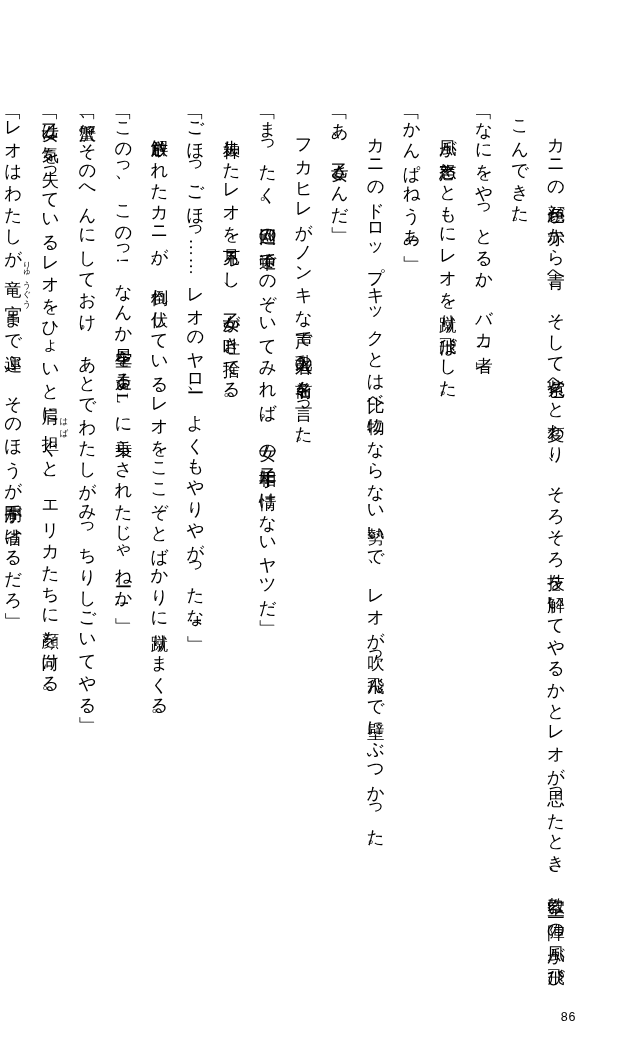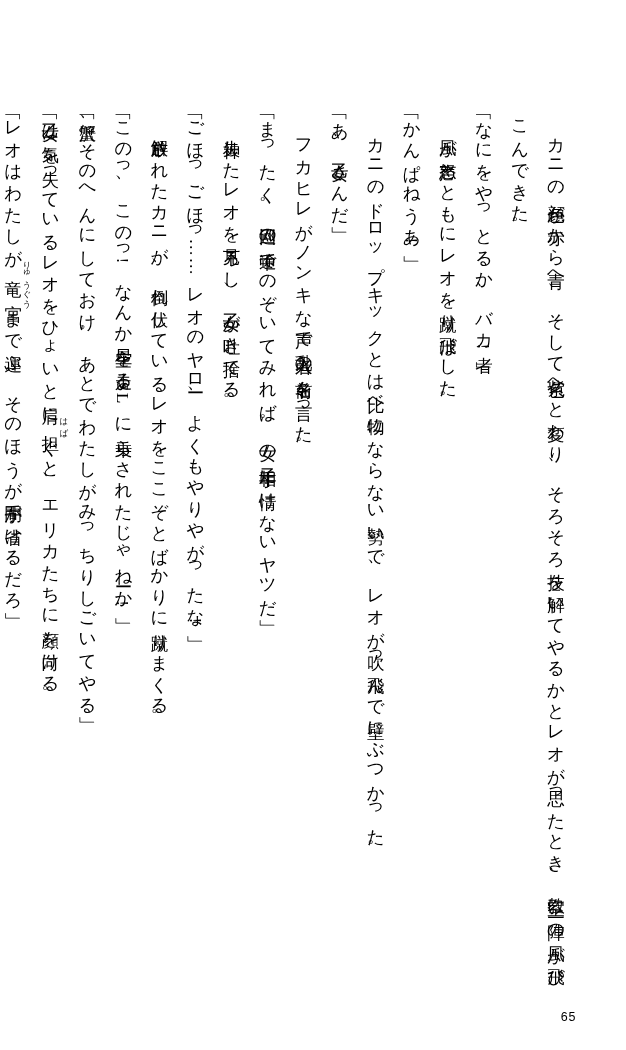--- a/index.html
+++ b/index.html
@@ -81,15 +81,15 @@
     <p class="para">失神したレオを見下ろし、乙女が吐き捨てる。</p>
     <p class="para noindent">「ごほっごほっ……レオのヤロー、よくもやりやがったな!」</p>
     <p class="para">解放されたカニが、倒れ伏しているレオをここぞとばかりに蹴りまくる。</p>
     <p class="para noindent">「このっ、このっ! なんか星空を走るSLに乗らされたじゃねーか!」</p>
     <p class="para noindent">「蟹沢、そのへんにしておけ。あとでわたしがみっちりしごいてやる」</p>
     <p class="para noindent">「乙女は気を失っているレオをひょいと肩に<ruby>担<rt>はば</rt></ruby>ぐと、エリカたちに顔を向ける。</p>
     <p class="para noindent">「レオはわたしが<ruby>竜宮<rt>りゅうぐう</rt></ruby>まで運ぶ。そのほうが手間が省けるだろ」</p>
 
   </div>
 
-  <div class="page-number">65</div>
+  <div class="page-number">86</div>
 
 </div>
 
 </body></html>

